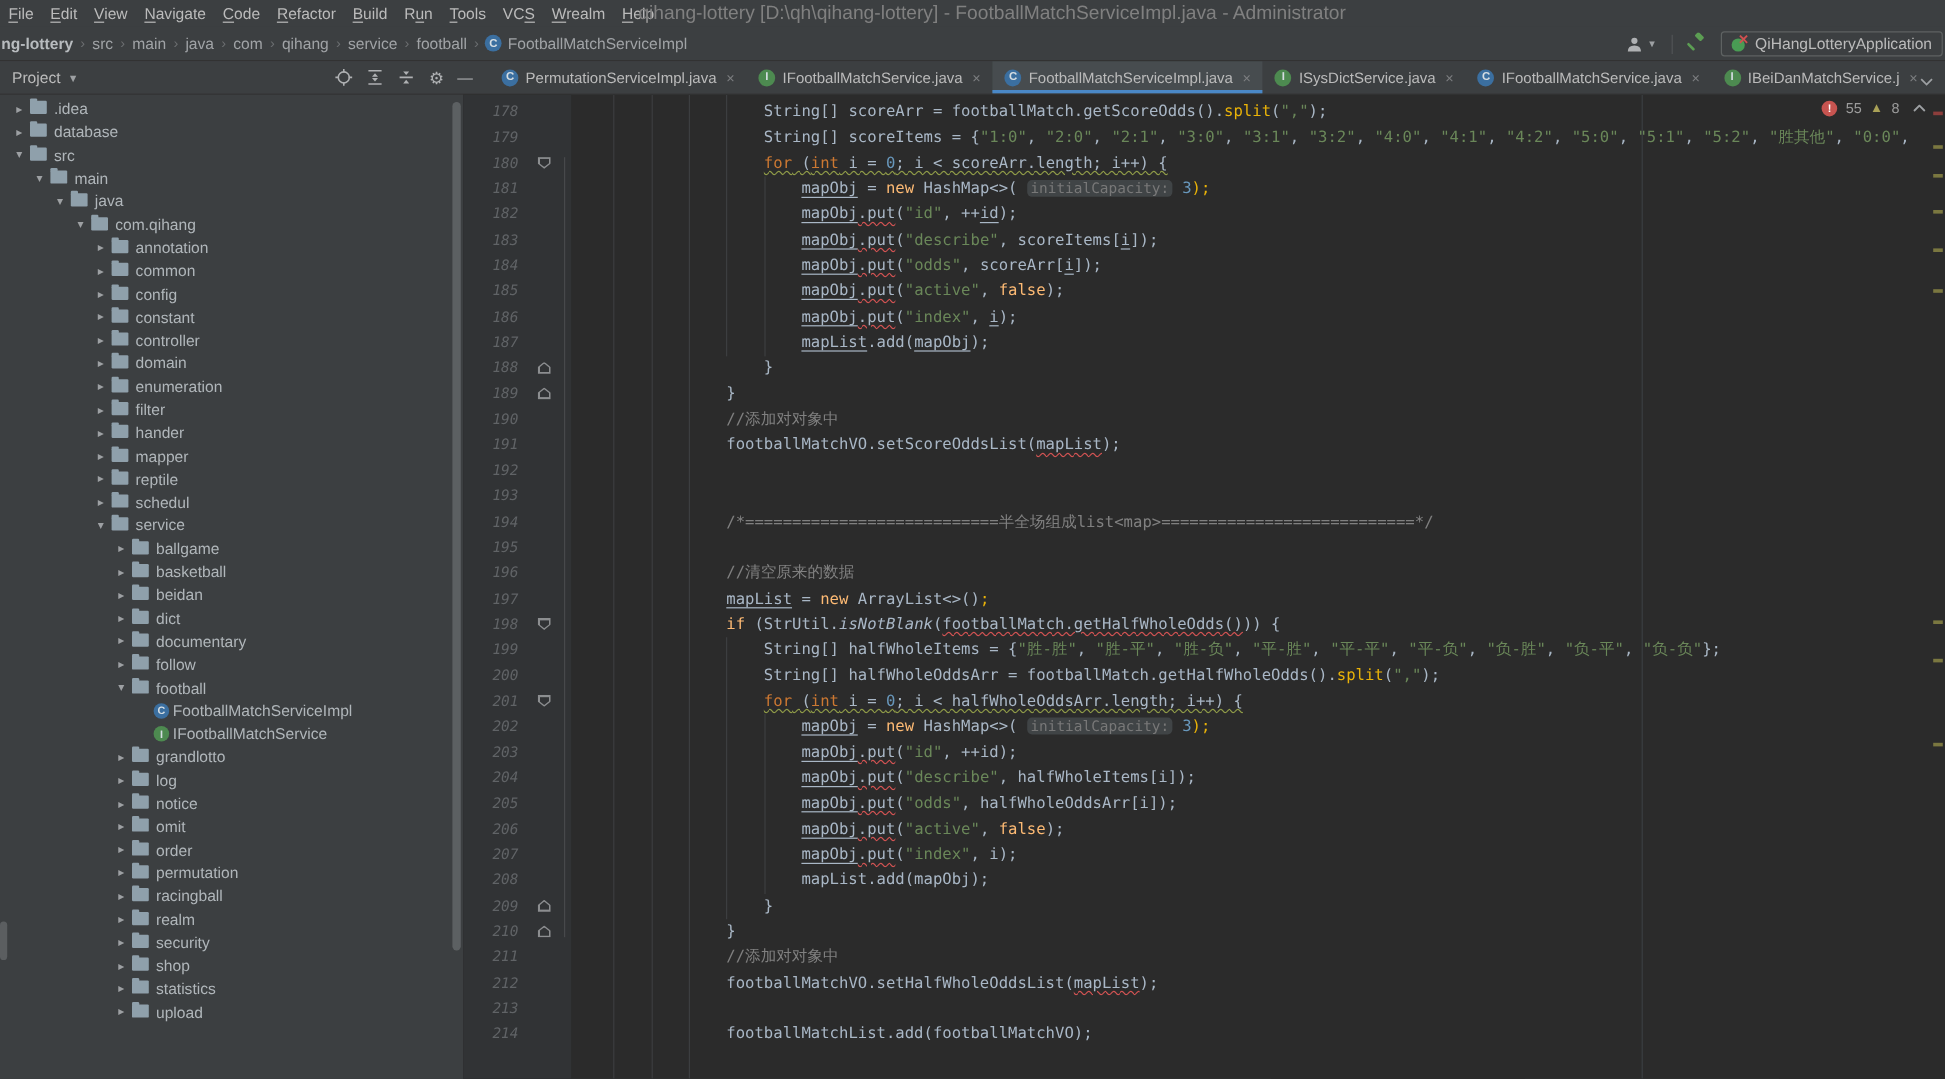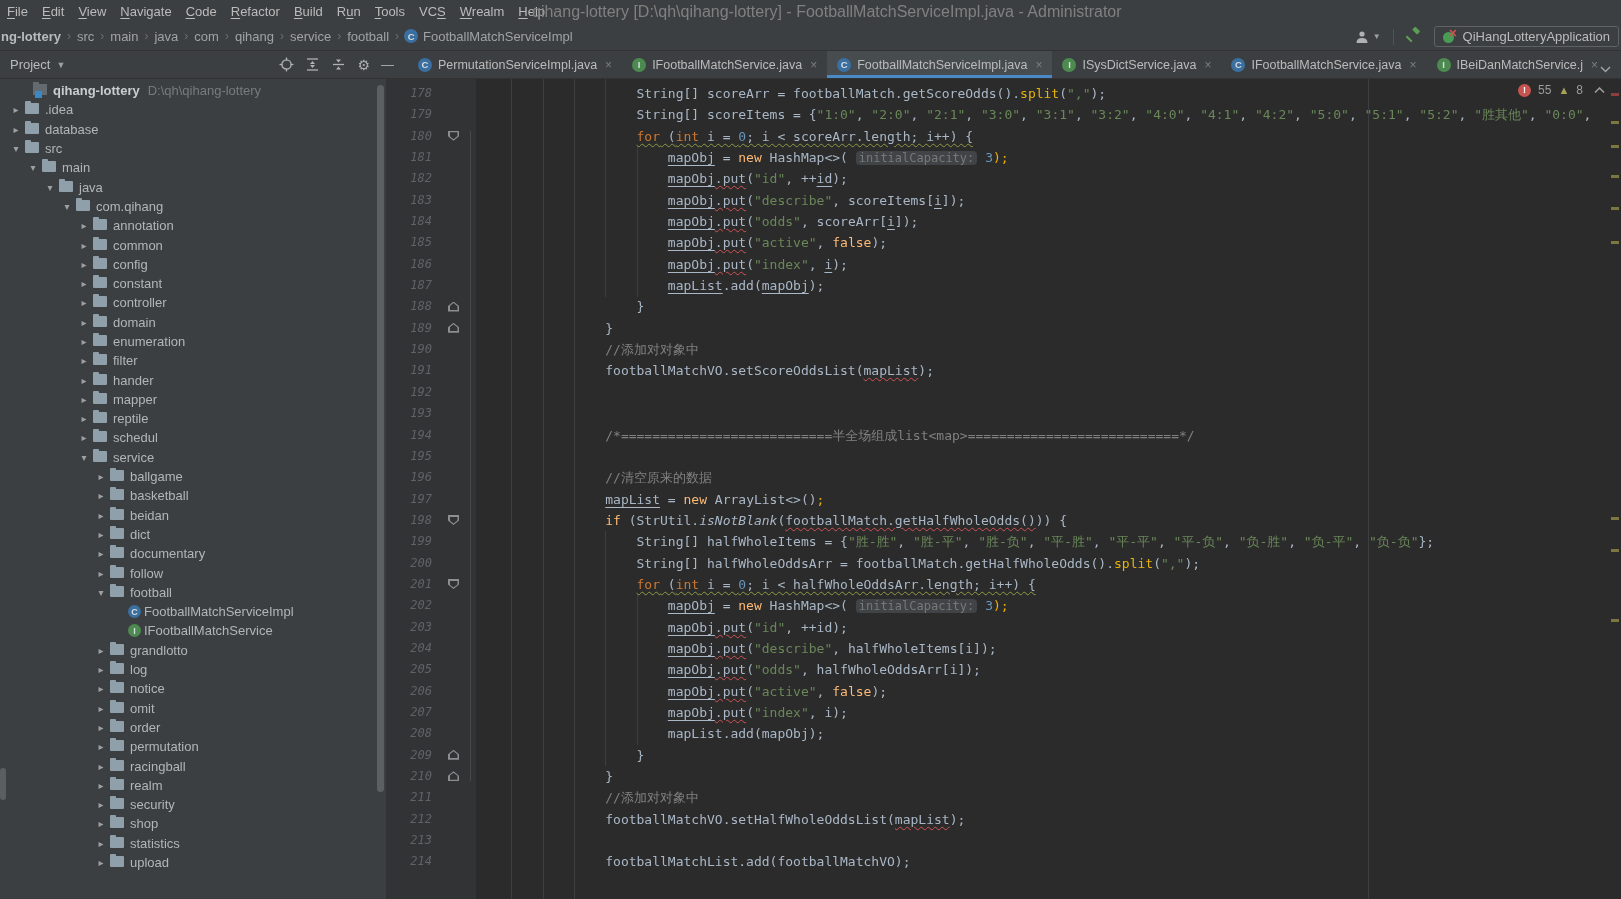--- a/index.html
+++ b/index.html
@@ -279,28 +279,20 @@
     <svg width="11" height="7" viewBox="0 0 11 7">
         <path d="M1 1 L5.5 5.5 L10 1" fill="none" stroke="#9da0a3" stroke-width="1.5"></path>
       </svg>
   </span>
 </div>
 
 <div class="main">
 
   <div class="project-panel">
     <div class="tree" id="tree">
-        <div class="tree-row" style="padding-left: 16px;">
-          <span class="tree-chev"></span>
-          <span class="tree-ico ico-project">
-            <span class="badge"></span>
-          </span>
-          <span class="tree-label bold">qihang-lottery</span>
-          <span class="tree-path">D:\qh\qihang-lottery</span>
-        </div>
         <div class="tree-row" style="padding-left: 8px;">
           <span class="tree-chev">▸</span>
           <span class="tree-ico ico-folder"></span>
           <span class="tree-label">.idea</span>
         </div>
         <div class="tree-row" style="padding-left: 8px;">
           <span class="tree-chev">▸</span>
           <span class="tree-ico ico-folder"></span>
           <span class="tree-label">database</span>
         </div>

